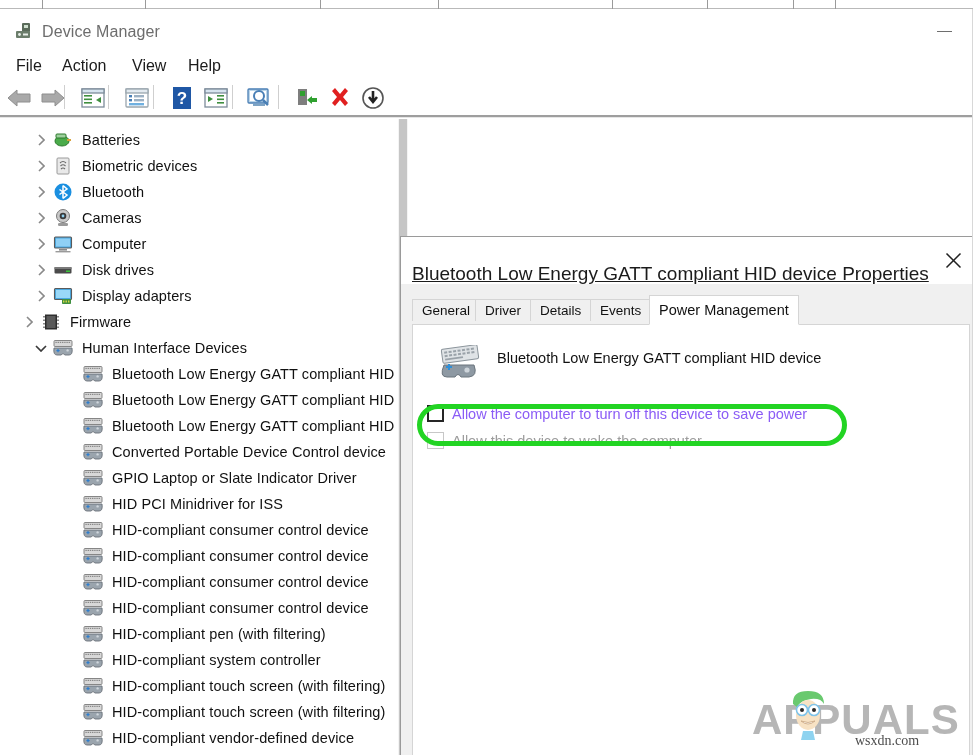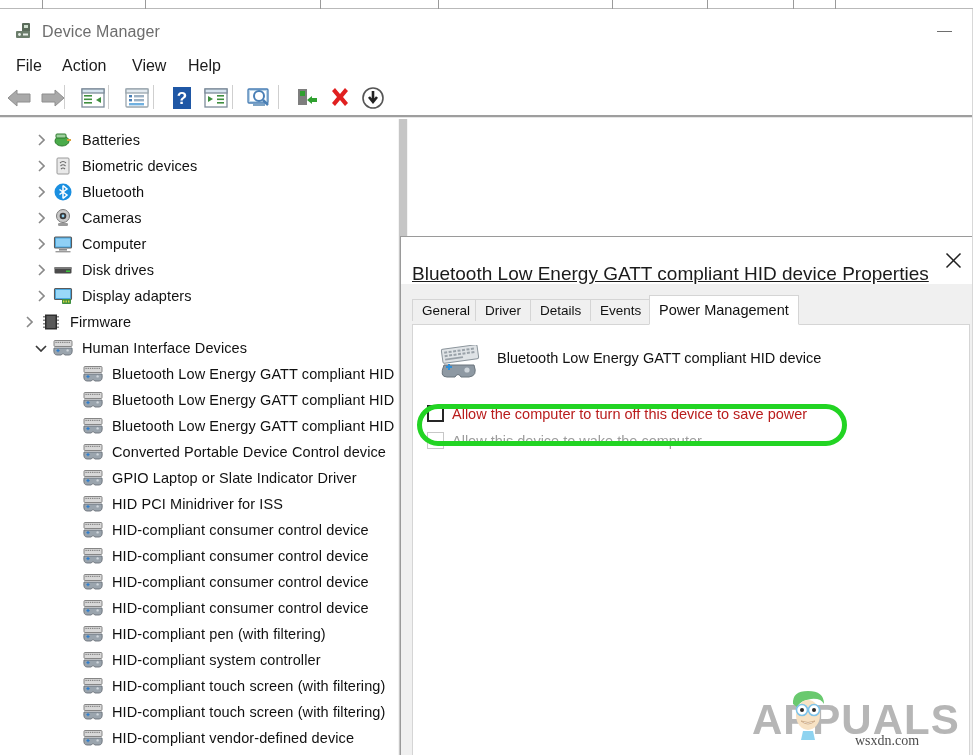--- a/index.html
+++ b/index.html
@@ -185,21 +185,21 @@
 
   .cbrow {
     position: absolute; display: flex; align-items: center; cursor: default;
   }
   .cbox {
     width: 17px; height: 17px; flex: 0 0 17px;
     border: 2px solid #262626; background: #ffffff;
     margin-right: 8px;
   }
   .cbox.dim { border: 1px solid #c7c7c7; }
-  .cbl { font-size: 14.5px; color: #b91c1c; white-space: nowrap; }
+  .cbl { font-size: 14.5px; color: #8b5cf6; white-space: nowrap; }
   .cbl.dim { color: #9d9d9d; }
 
   
   .hl-oval {
     position: absolute;
     left: 417px; top: 404px; width: 430px; height: 42px;
     border: 5px solid #22d423;
     border-radius: 21px;
     pointer-events: none;
     z-index: 30;

